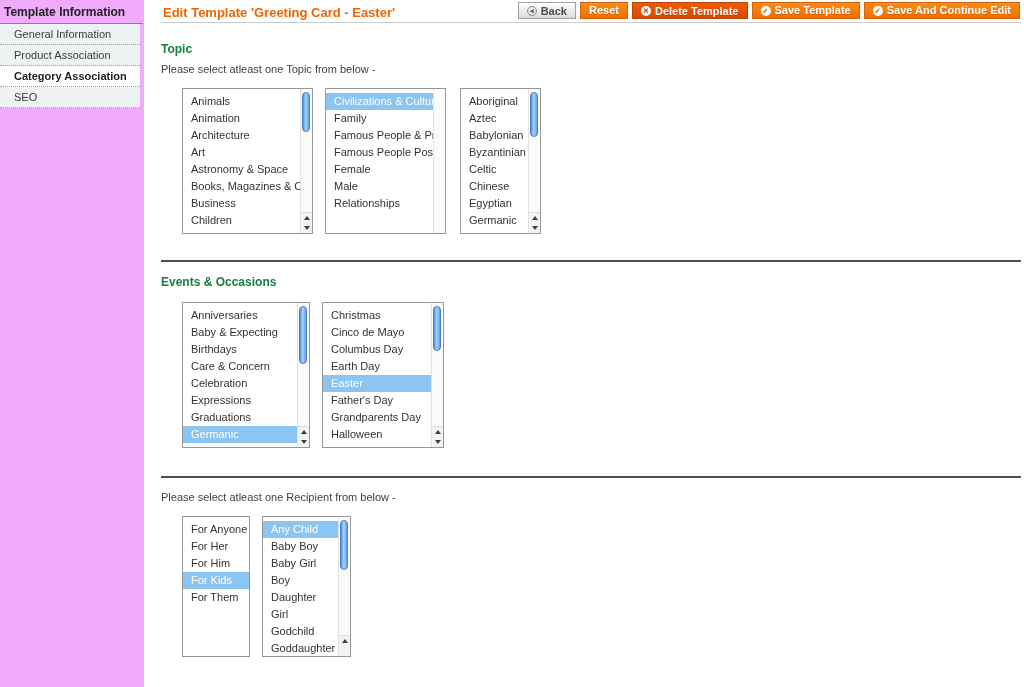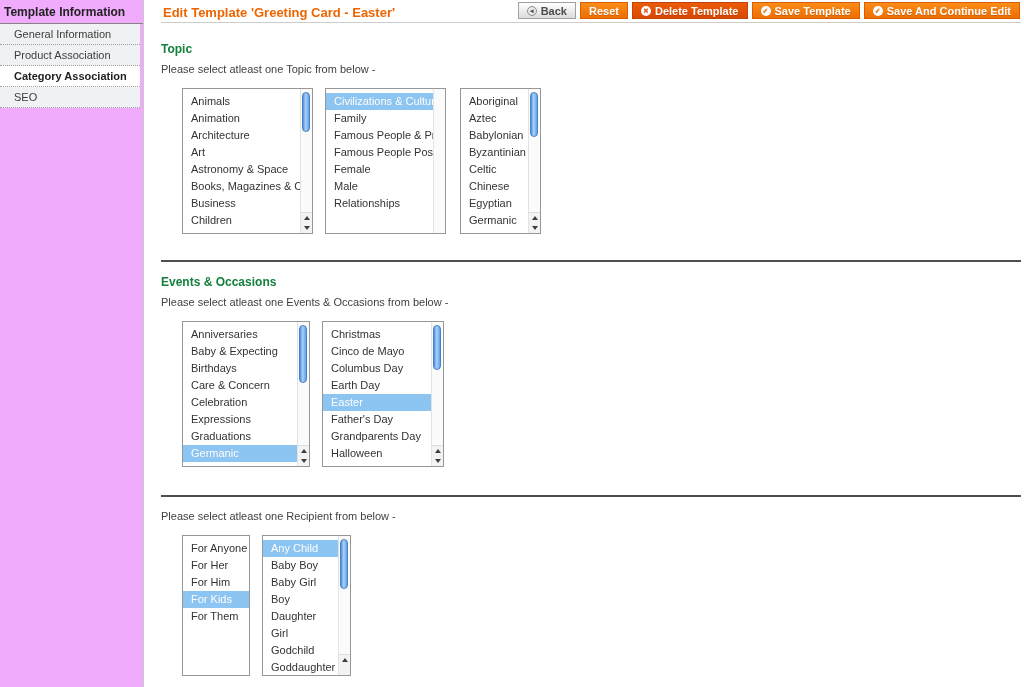--- a/index.html
+++ b/index.html
@@ -19,21 +19,21 @@
   
   .content { position:absolute; left:161px; top:0; width:860px; }
   .header-row { position:relative; height:23px; border-bottom:1px solid #ccc; }
   .page-title { position:absolute; left:2px; top:5px; font-size:13px; font-weight:bold; color:#ed6502; white-space:nowrap; }
   .toolbar { position:absolute; right:1px; top:2px; display:flex; gap:4px; }
 
   .btn { display:inline-flex; align-items:center; gap:4px; font-family:"Liberation Sans",sans-serif;
          font-size:11px; font-weight:bold; padding:2px 8px; height:17px; border-radius:0; cursor:pointer; white-space:nowrap; }
   .btn-back { background:linear-gradient(#ffffff,#dcdcdc); border:1px solid #a0a0a0; color:#4d4d4d; }
   .btn-orange { background:linear-gradient(#fa8c17,#ee6e02); border:1px solid #d95e06; color:#fff;
-                text-shadow:0 1px 0 rgba(120,50,0,.3); }
+                text-shadow:0 1px 0 rgba(120,50,0,.3);align-items:flex-end; }
   .btn-delete { background:linear-gradient(#ec5b06,#d94804); border:1px solid #c24104; color:#fff;
                 text-shadow:0 1px 0 rgba(120,30,0,.3); }
   .btn-ico { display:inline-flex; align-items:center; justify-content:center;
              width:10px; height:10px; border-radius:50%; font-size:7px; line-height:10px; font-weight:bold; }
   .ico-back { background:radial-gradient(#fdfdfd,#d8d8d8); border:1px solid #8f8f8f; color:#555; }
   .ico-on-orange { background:#fff; color:#e06300; }
   .ico-on-red { background:#fff; color:#d94804; }
 
   
   .group h2 { font-size:12px; font-weight:bold; color:#15803d; }
@@ -173,21 +173,20 @@
                 </div>
             </div>
           </div>
         </div>
       </div>
     </section>
 
     <section class="group">
       <div class="divider div-events"></div>
       <h2>Events &amp; Occasions</h2>
-      <p class="desc">Please select atleast one Events &amp; Occasions from below -</p>
       <div class="lb-row">
         <div class="listbox has-sb" style="width:128px">
           <div class="opts">
 
           <div class="opt">Anniversaries</div>
               <div class="opt">Baby &amp; Expecting</div>
               <div class="opt">Birthdays</div>
               <div class="opt">Care &amp; Concern</div>
               <div class="opt">Celebration</div>
               <div class="opt">Expressions</div>

